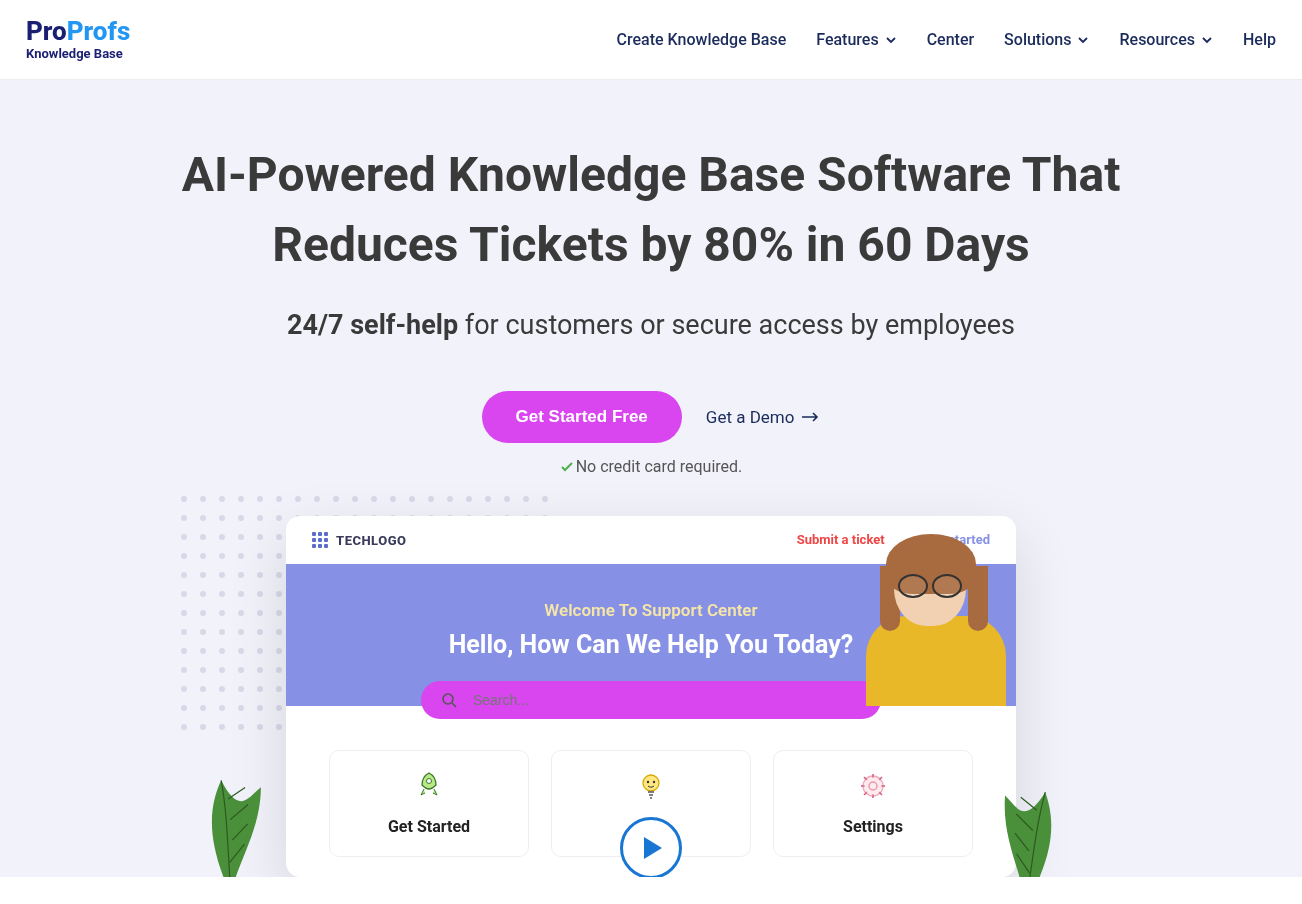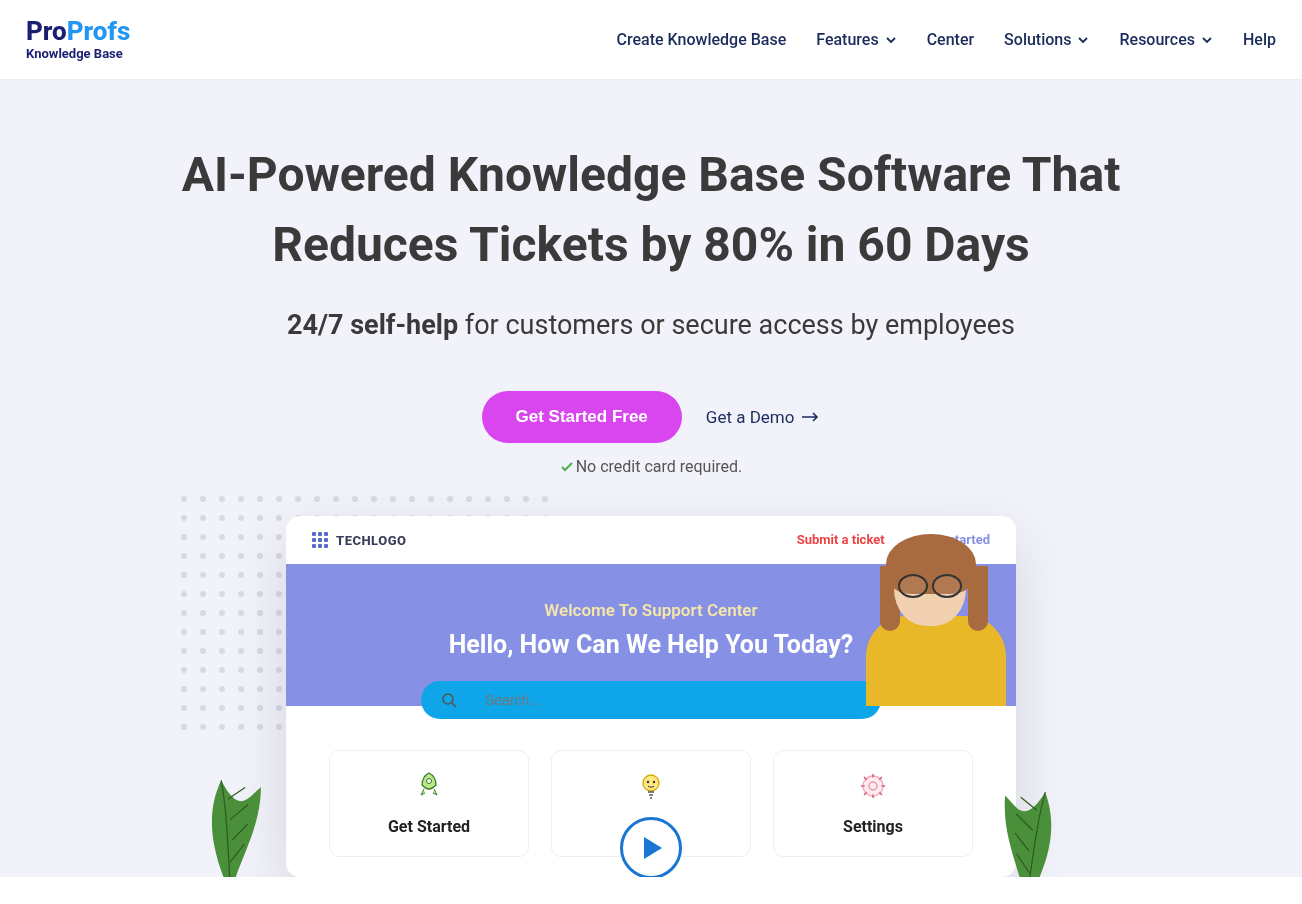--- a/index.html
+++ b/index.html
@@ -29,21 +29,21 @@
 .demo-top { display: flex; align-items: flex-start; justify-content: space-between; padding: 16px 26px; }
 .demo-logo { display: flex; align-items: center; gap: 8px; font-size: 13px; font-weight: 800; color: #3a3a5a; letter-spacing: 0.5px; }
 .demo-logo-icon { display: grid; grid-template-columns: repeat(3, 4px); gap: 2px; }
 .demo-logo-icon span { width: 4px; height: 4px; background: #5b6fc9; border-radius: 1px; }
 .demo-links { display: flex; gap: 40px; font-size: 13px; font-weight: 700; }
 .demo-link1 { color: #ef4444; }
 .demo-link2 { color: #8691e6; }
 .demo-banner { background: #8691e6; padding: 36px 40px 0; text-align: center; color: #fff; position: relative; height: 142px; }
 .banner-sub { color: #f5e6a8; font-size: 17px; font-weight: 600; margin-bottom: 10px; }
 .banner-title { font-size: 25px; font-weight: 700; margin-bottom: 22px; }
-.demo-search { background: #0ea5e9; border-radius: 26px; display: flex; align-items: center; padding: 11px 20px; gap: 28px; max-width: 460px; margin: 0 auto; }
+.demo-search { background: #d946ef; border-radius: 26px; display: flex; align-items: center; padding: 11px 20px; gap: 16px; max-width: 460px; margin: 0 auto; }
 .search-icon { width: 16px; height: 16px; color: #555; flex-shrink: 0; }
 .demo-search input { border: none; outline: none; font-size: 14px; flex: 1; color: #333; background: transparent; }
 .person { position: absolute; right: 0; bottom: 0; width: 160px; height: 198px; }
 .person-shape { position: absolute; bottom: 0; right: 10px; width: 140px; height: 170px; }
 .person-head { position: absolute; top: 8px; left: 28px; width: 72px; height: 82px; background: #f2d1b3; border-radius: 50% 50% 45% 45%; }
 .person-hair { position: absolute; top: -2px; left: 20px; width: 90px; height: 60px; background: #a86a3f; border-radius: 50% 50% 30% 30%; }
 .person-hair2 { position: absolute; top: 30px; left: 14px; width: 20px; height: 65px; background: #a86a3f; border-radius: 0 0 20px 20px; }
 .person-hair3 { position: absolute; top: 30px; right: 18px; width: 20px; height: 65px; background: #a86a3f; border-radius: 0 0 20px 20px; }
 .person-body { position: absolute; bottom: 0; left: 0; width: 140px; height: 90px; background: #e8b828; border-radius: 40px 40px 0 0; }
 .person-neck { position: absolute; bottom: 75px; left: 50px; width: 30px; height: 30px; background: #e8b828; border-radius: 30px 30px 0 0; }

